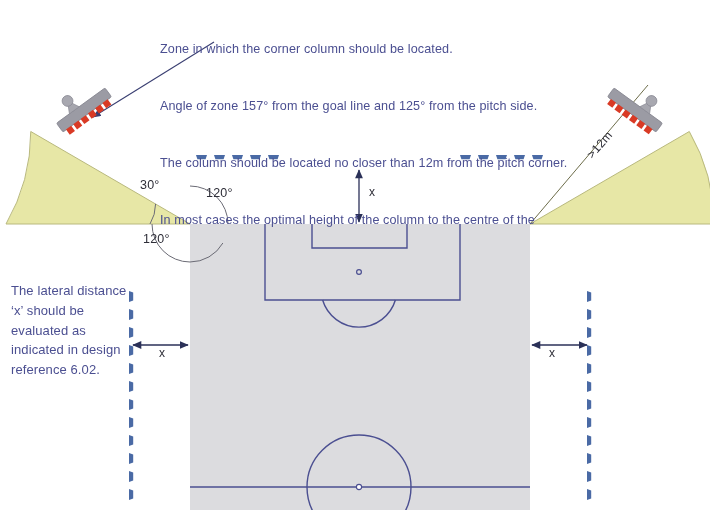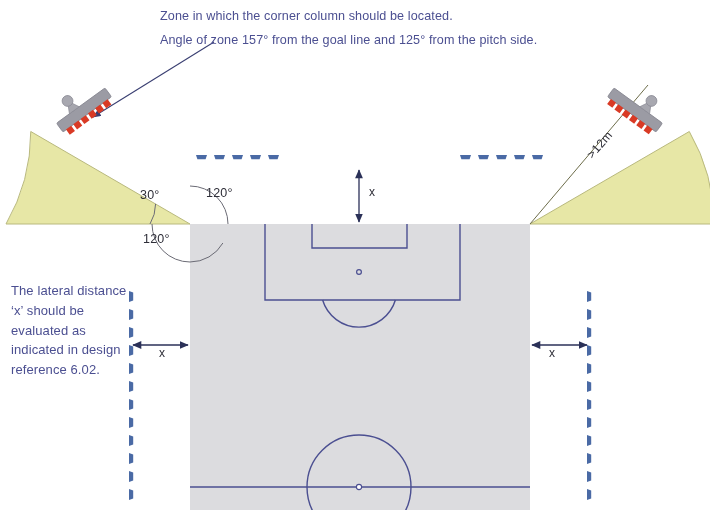--- a/index.html
+++ b/index.html
@@ -14,21 +14,21 @@
   svg.layer{position:absolute;left:0;top:0;width:710px;height:510px;overflow:visible;}
 
   .note-block{
     position:absolute;
     color:#4b4f91;
     font-size:12.6px;
     line-height:1.9;
     letter-spacing:.1px;
     white-space:nowrap;
   }
-  .note-line{display:block;}
+  .note-line{display:block;margin-top:33px;}
 
   .side-note{
     position:absolute;
     left:11px; top:281px;
     width:122px;
     color:#4b4f91;
     font-size:13px;
     line-height:1.52;
     letter-spacing:.1px;
   }
@@ -195,25 +195,27 @@
     <g stroke="#2b3158" stroke-width="1.3" fill="none">
       <line x1="359" y1="170" x2="359" y2="222" marker-start="url(#arrTail)" marker-end="url(#arrHead)"></line>
       <line x1="133" y1="345" x2="188" y2="345" marker-start="url(#arrTail)" marker-end="url(#arrHead)"></line>
       <line x1="532" y1="345" x2="587" y2="345" marker-start="url(#arrTail)" marker-end="url(#arrHead)"></line>
     </g>
   </svg>
 
   <div class="note-block" style="left:160px; top:5px;">
     <span class="note-line">Zone in which the corner column should be located.</span>
     <span class="note-line">Angle of zone 157° from the goal line and 125° from the pitch side.</span>
+    <span class="note-line">The column should be located no closer than 12m from the pitch corner.</span>
+    <span class="note-line">In most cases the optimal height of the column to the centre of the</span>
   </div>
 
   <div class="side-note">The lateral distance ‘x’ should be evaluated as indicated in design reference 6.02.</div>
 
-  <div class="ang" style="left:140px; top:188px;">30°</div>
+  <div class="ang" style="left:140px; top:178px;">30°</div>
   <div class="ang" style="left:206px; top:186px;">120°</div>
   <div class="ang" style="left:143px; top:232px;">120°</div>
 
   <div class="xlab" style="left:369px; top:185px;">x</div>
   <div class="xlab" style="left:159px; top:346px;">x</div>
   <div class="xlab" style="left:549px; top:346px;">x</div>
 
   <div class="m12" style="left:584px; top:152px; transform:rotate(-49deg);">&gt;12m</div>
 
 </div>

